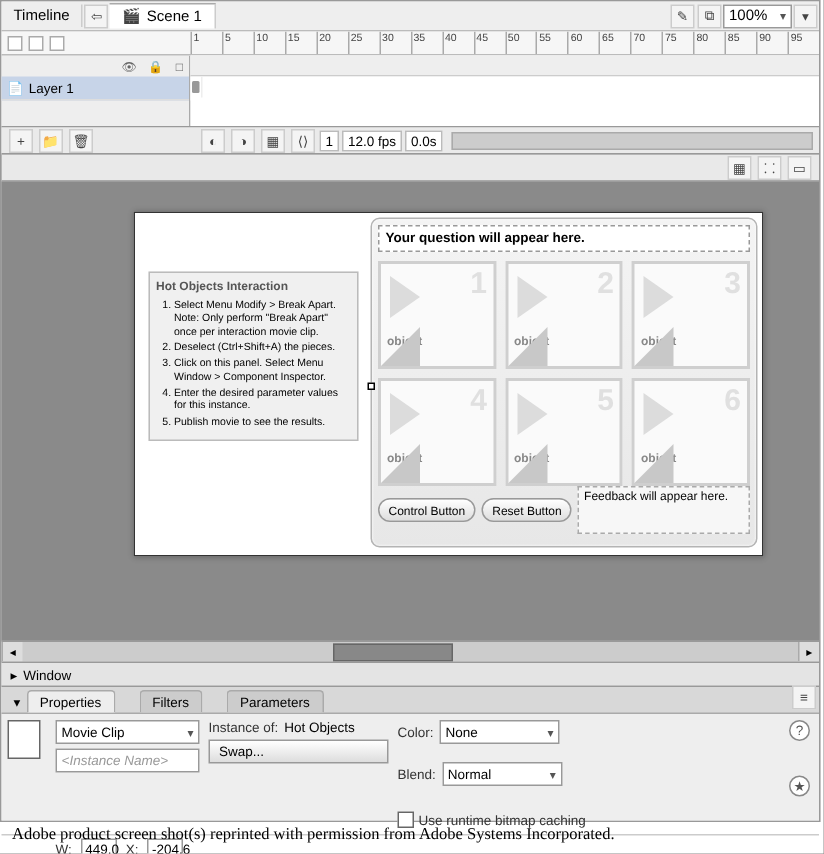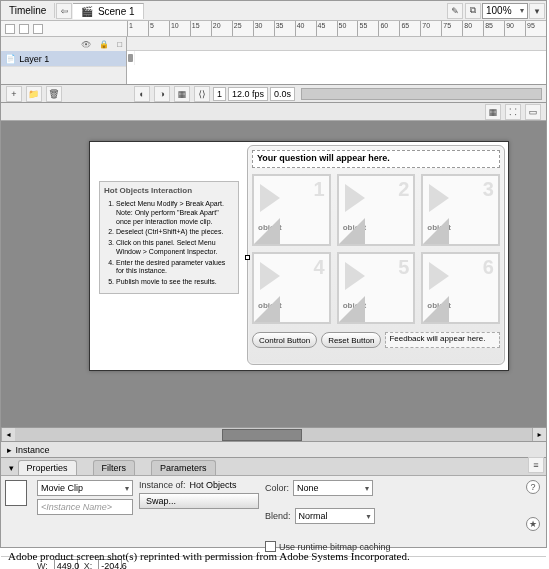--- a/index.html
+++ b/index.html
@@ -55,21 +55,21 @@
   .quiz { position:absolute; left:246px; top:24px; width:258px; height:220px; border:1px solid #b4b4b4; border-radius:6px; background:linear-gradient(#f4f4f4,#e7e7e7); padding:4px; box-shadow:inset 0 0 2px #fff;}
   .quiz .q { height:18px; border:1px dashed #999; background:#fff; font-size:9px; padding:2px 4px; font-weight:bold;}
   .quiz .grid { display:grid; grid-template-columns:repeat(3,1fr); grid-template-rows:repeat(2,1fr); gap:6px; height:150px; margin:6px 0;}
   .quiz .cell { border:2px solid #cfcfcf; background:#fafafa; position:relative; display:flex; align-items:center; justify-content:center;}
   .quiz .cell .num { position:absolute; right:4px; top:2px; font-size:20px; font-weight:bold; color:#e0e0e0;}
   .quiz .cell .fold2 { position:absolute; left:0; bottom:0; width:0; height:0; border-left:26px solid transparent; border-bottom:26px solid #c8c8c8; transform:translate(0,0);}
   .quiz .cell .arrow { position:absolute; left:6px; top:8px; width:0; height:0; border-left:20px solid #dcdcdc; border-top:14px solid transparent; border-bottom:14px solid transparent;}
   .quiz .cell .label { position:absolute; left:4px; bottom:12px; font-size:8px; color:#888; font-weight:bold;}
   .quiz .btm { display:flex; gap:4px; align-items:center; height:20px;}
   .quiz .btn { font-size:8px; height:16px; padding:0 6px; border:1px solid #999; border-radius:8px; background:linear-gradient(#fff,#ddd); display:flex; align-items:center;}
-  .quiz .fb { flex:1; border:1px dashed #aaa; height:16px; font-size:8px; padding:1px 3px; background:#f7f7f7;}
+  .quiz .fb { flex:1; border:1px dashed #aaa; height:32px; font-size:8px; padding:1px 3px; background:#f7f7f7;}
   .sel-handle { position:absolute; width:5px; height:5px; background:#fff; border:1px solid #000;}
 
   .hscroll { height:14px; background:#ddd; border-top:1px solid #999; display:flex;}
   .hscroll .track { flex:1; background:#ccc; position:relative;}
   .hscroll .thumb { position:absolute; left:40%; width:80px; height:12px; top:1px; background:#888; border:1px solid #666;}
   .hscroll .btn { width:14px; background:#ddd; border-left:1px solid #aaa; display:flex; align-items:center; justify-content:center; font-size:8px;}
 
   
   .actions-bar { height:16px; background:#e4e4e4; border-top:1px solid #999; font-size:9px; display:flex; align-items:center; padding-left:6px; gap:4px;}
   .prop-panel { height:90px; border-top:1px solid #999; background:#eee; display:flex; flex-direction:column;}
@@ -251,21 +251,21 @@
       <div class="btn">◂</div>
       <div class="track">
           <div class="thumb"></div>
         </div>
       <div class="btn">▸</div>
     </div>
   </div>
 
   <div class="actions-bar">
     <span>▸</span>
-    <span>Instance</span>
+    <span>Window</span>
   </div>
 
   <div class="prop-panel">
     <div class="prop-tabs">
       <span style="padding:2px 4px;">▾</span>
       <div class="ptab sel">Properties</div>
       <div class="ptab">Filters</div>
       <div class="ptab">Parameters</div>
       <div style="flex:1"></div>
       <span class="iconbtn" style="margin:2px;">≡</span>

